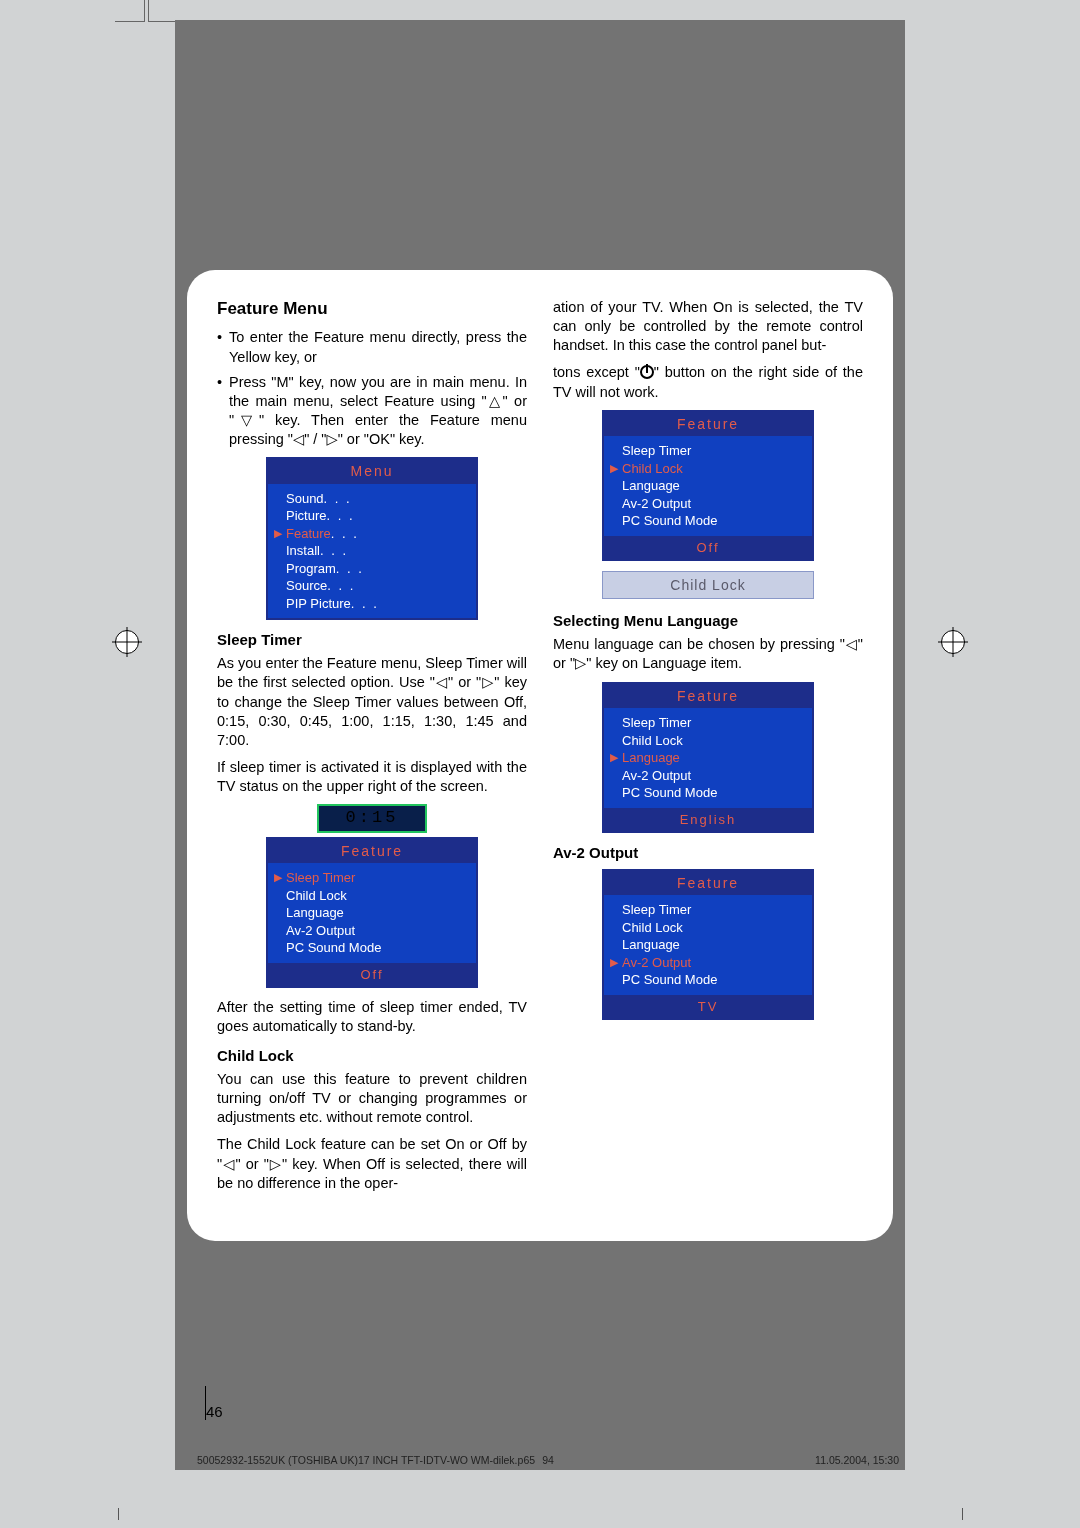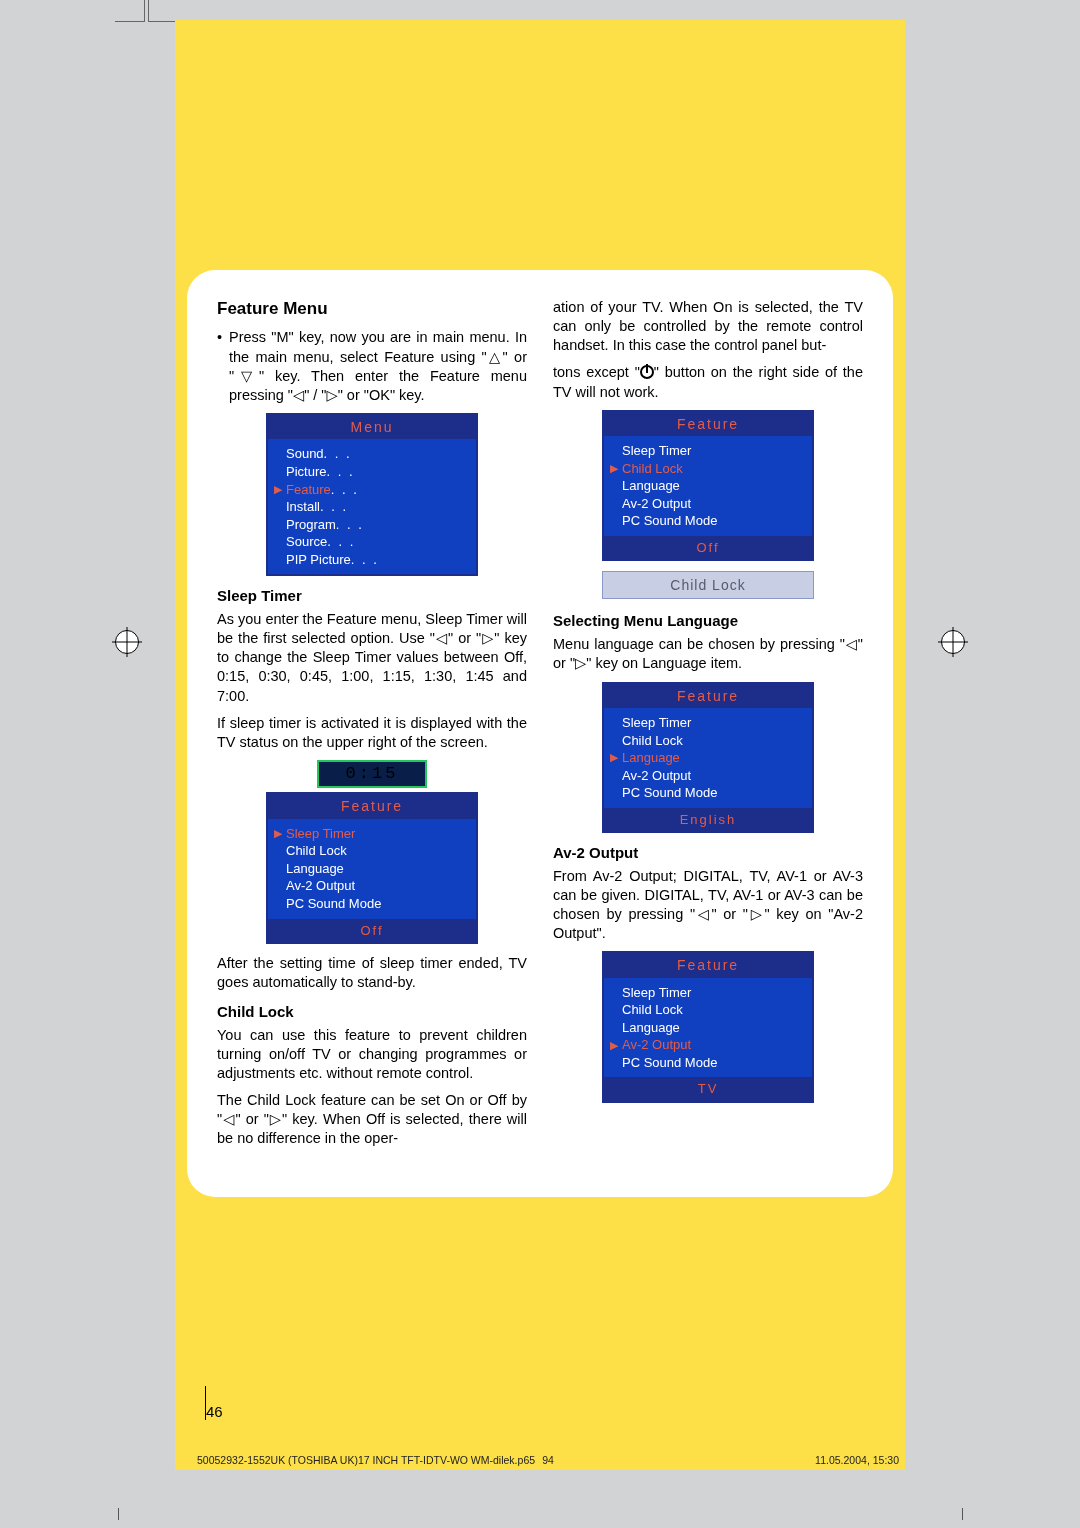--- a/index.html
+++ b/index.html
@@ -39,21 +39,21 @@
     background: #000;
   }
   .reg-inner::before { left: 50%; top: -4px; bottom: -4px; width: 1px; transform: translateX(-50%); }
   .reg-inner::after  { top: 50%; left: -4px; right: -4px; height: 1px; transform: translateY(-50%); }
   .page {
     position: absolute;
     left: 175px;
     top: 20px;
     width: 730px;
     height: 1450px;
-    background: #fde047;
+    background: #737373;
   }
   .content-card {
     position: absolute;
     left: 12px;
     top: 250px;
     width: 706px;
     background: #fff;
     border-radius: 28px;
     padding: 28px 30px 40px 30px;
   }
@@ -199,20 +199,21 @@
   </div>
 
 <div class="page">
 
   <div class="content-card">
     <div class="columns">
 
       <div class="col">
         <h2 class="section">Feature Menu</h2>
         <ul>
+          <li><span>To enter the Feature menu directly, press the Yellow key, or</span></li>
           <li>
             <span>Press "</span><span class="b">M</span><span>" key, now you are in main menu. In the main menu, select </span><span class="b">Feature</span><span> using "△" or "▽" key. Then enter the Feature menu pressing "◁" / "▷" or "</span><span class="b">OK</span><span>" key.</span>
           </li>
         </ul>
 
         <div class="osd">
           <div class="osd-title">Menu</div>
           <div class="osd-body" id="osd-menu-body">
               <div class="osd-row">
                 <span class="osd-pointer"></span>
@@ -361,23 +362,20 @@
               </div>
               <div class="osd-row">
                 <span class="osd-pointer"></span>
                 <span class="txt">PC Sound Mode</span>
               </div>
             </div>
           <div class="osd-footer">English</div>
         </div>
 
         <h3 class="sub">Av-2 Output</h3>
-        <p>
-          <span>From Av-2 Output; DIGITAL, TV, AV-1 or AV-3 can be given. DIGITAL, TV, AV-1 or AV-3 can be chosen by pressing "◁" or "▷" key on "</span><span class="b">Av-2 Output</span><span>".</span>
-        </p>
 
         <div class="osd">
           <div class="osd-title">Feature</div>
           <div class="osd-body" id="osd-av2-body">
               <div class="osd-row">
                 <span class="osd-pointer"></span>
                 <span class="txt">Sleep Timer</span>
               </div>
               <div class="osd-row">
                 <span class="osd-pointer"></span>

